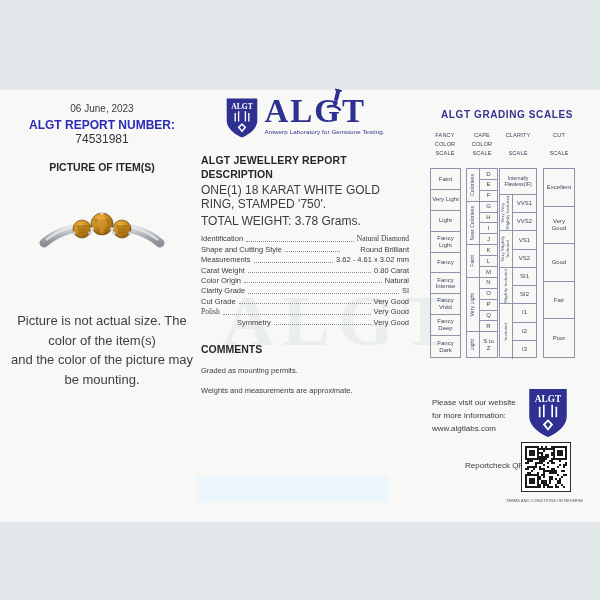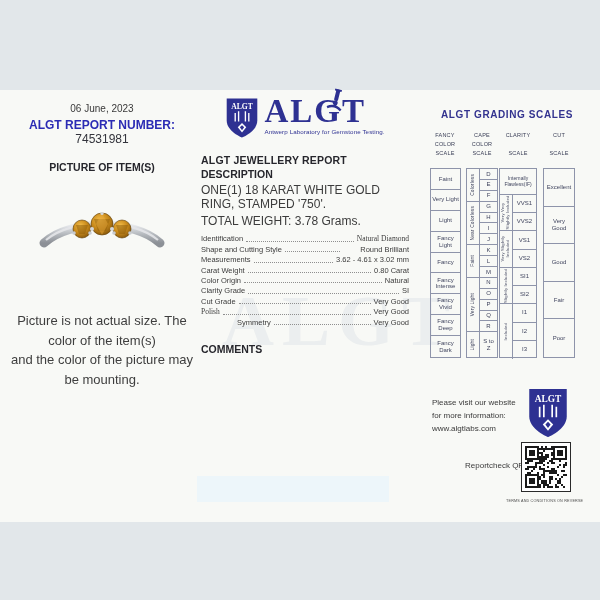--- a/index.html
+++ b/index.html
@@ -190,20 +190,22 @@
           <div class="attr-fill"></div>
           <div class="" style="display: inline;"><span>Very Good</span></div>
         </div>
         <div class="attr-row">
           <div class="" style="display: inline; margin-left: 36px;"><span>Symmetry</span></div>
           <div class="attr-fill"></div>
           <div class="" style="display: inline;"><span>Very Good</span></div>
         </div>
       </div>
     <div class="comments-title">COMMENTS</div>
+    <div class="comment">Graded as mounting permits.</div>
+    <div class="comment">Weights and measurements are approximate.</div>
   </div>
 
   <div class="scales-title">ALGT GRADING SCALES</div>
 
   <div class="hdr" style="left:423px;top:41px;" id="hdr-fancy">
       <div class="hdr-line"><span>FANCY</span></div>
       <div class="hdr-line"><span>COLOR</span></div>
       <div class="hdr-line"><span>SCALE</span></div>
     </div>
   <div class="hdr" style="left:460px;top:41px;" id="hdr-cape">

